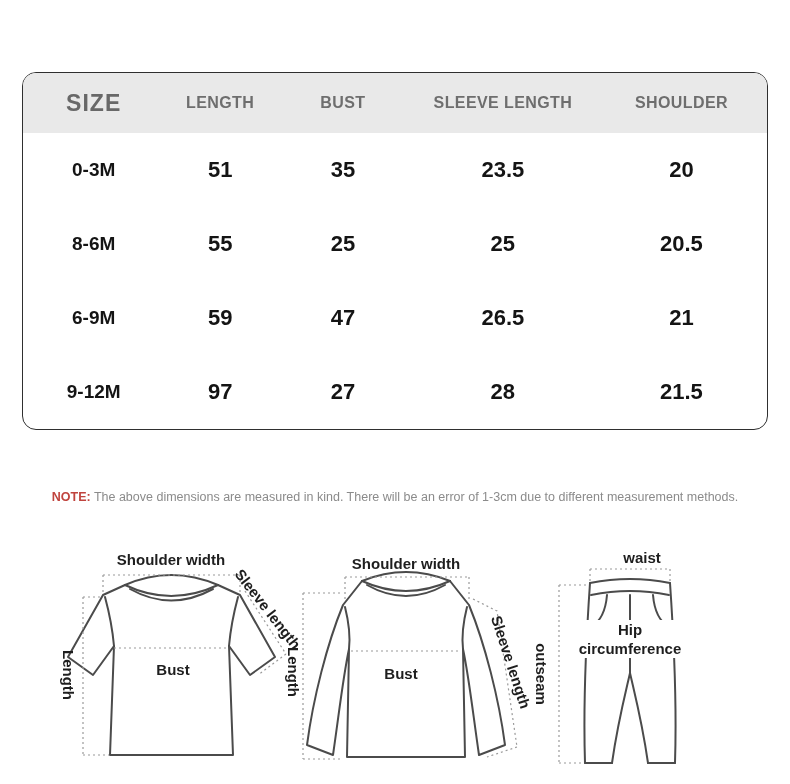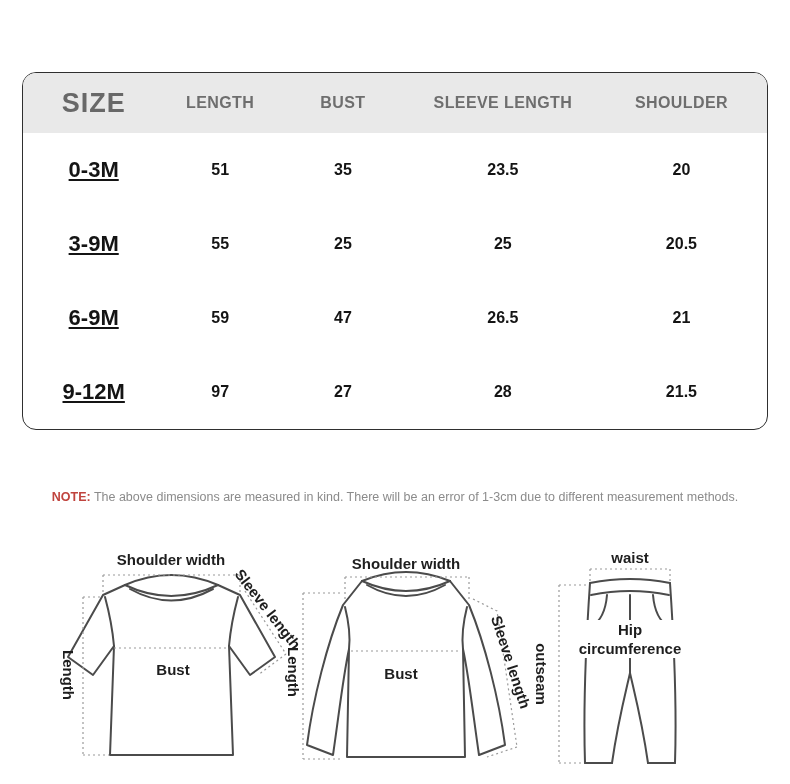--- a/index.html
+++ b/index.html
@@ -11,25 +11,25 @@
   .size-table-wrap{
     position:absolute;left:22px;top:72px;width:746px;height:358px;
     border:1.5px solid #2f2f2f;border-radius:14px;overflow:hidden;box-sizing:border-box;
     background:#fff;
   }
   table.size-table{width:100%;height:100%;border-collapse:collapse;table-layout:fixed;}
   .size-table thead th{
     background:#e9e9e9;color:#6e6e6e;font-size:16px;font-weight:700;
     letter-spacing:.4px;height:58px;text-align:center;
   }
-  .size-table thead th.size-col{font-size:27px;letter-spacing:1px;color:#686868;}
+  .size-table thead th.size-col{font-size:23px;letter-spacing:1px;color:#686868;}
   .size-table tbody td{
-    text-align:center;font-size:16px;color:#141414;font-weight:600;
+    text-align:center;font-size:22px;color:#141414;font-weight:600;
   }
-  .size-table tbody td.row-size{font-size:22px;text-decoration:underline;}
+  .size-table tbody td.row-size{font-size:19px;}
   
   .note{
     position:absolute;top:487px;left:0;width:790px;text-align:center;
     font-size:12.5px;color:#8b8b8b;line-height:21px;
   }
   .note-label{color:#c0443e;font-weight:700;}
   
   .figures{position:absolute;top:549px;left:0;width:790px;height:235px;}
   .fig{position:absolute;top:0;height:232px;}
   #fig-short{left:46px;width:250px;}
@@ -74,21 +74,21 @@
     </thead>
     <tbody>
       <tr>
         <td class="row-size">0-3M</td>
         <td>51</td>
         <td>35</td>
         <td>23.5</td>
         <td>20</td>
       </tr>
       <tr>
-        <td class="row-size">3-9M</td>
+        <td class="row-size">8-6M</td>
         <td>55</td>
         <td>25</td>
         <td>25</td>
         <td>20.5</td>
       </tr>
       <tr>
         <td class="row-size">6-9M</td>
         <td>59</td>
         <td>47</td>
         <td>26.5</td>
@@ -159,21 +159,21 @@
       <path class="garment" d="M115,124 C111,142 103,172 97,214"></path>
       <path class="garment" d="M115,124 C119,142 127,172 133,214"></path>
       <path class="garment" d="M70,214 H97"></path>
       <path class="garment" d="M133,214 H160"></path>
       <path class="garment" d="M92,46 Q90,70 76,78"></path>
       <path class="garment" d="M138,46 Q140,70 154,78"></path>
       <path class="dot" d="M75,20 H155 M75,20 V32 M155,20 V32"></path>
       <path class="dot" d="M44,36 V214 M44,36 H72 M44,214 H66"></path>
       <path class="dot" d="M72,104 H158"></path>
     </svg>
-    <div class="lbl" style="left:115px;top:8px;">waist</div>
+    <div class="lbl" style="left:127px;top:8px;">waist</div>
     <div class="lbl rot90" style="left:26px;top:125px;">outseam</div>
     <div class="hip-label">
       <div>Hip</div>
       <div>circumference</div>
     </div>
   </div>
 
 </div>
 
 </body></html>

